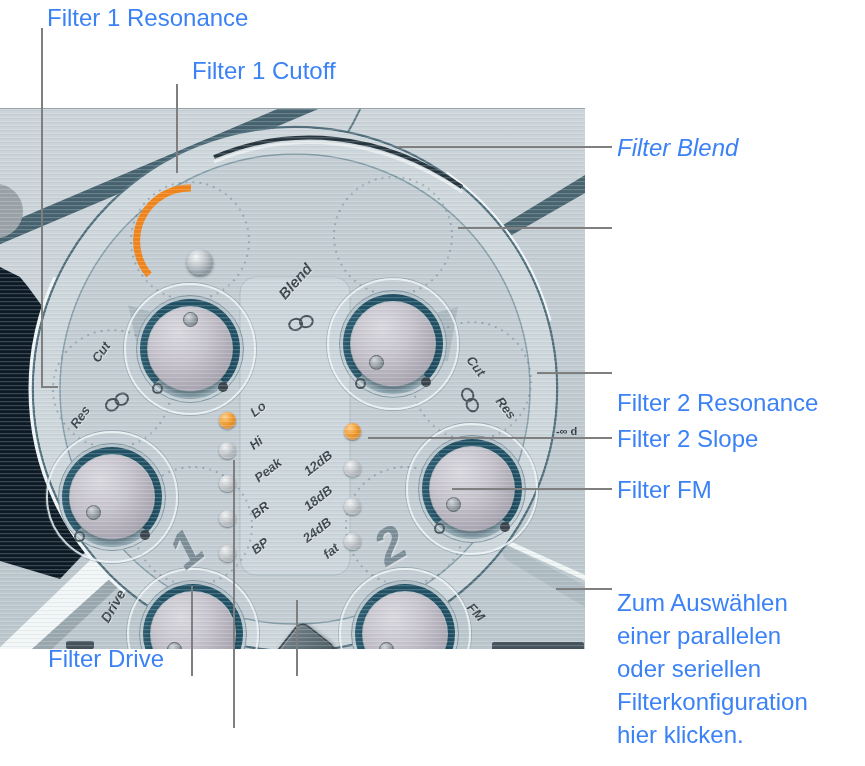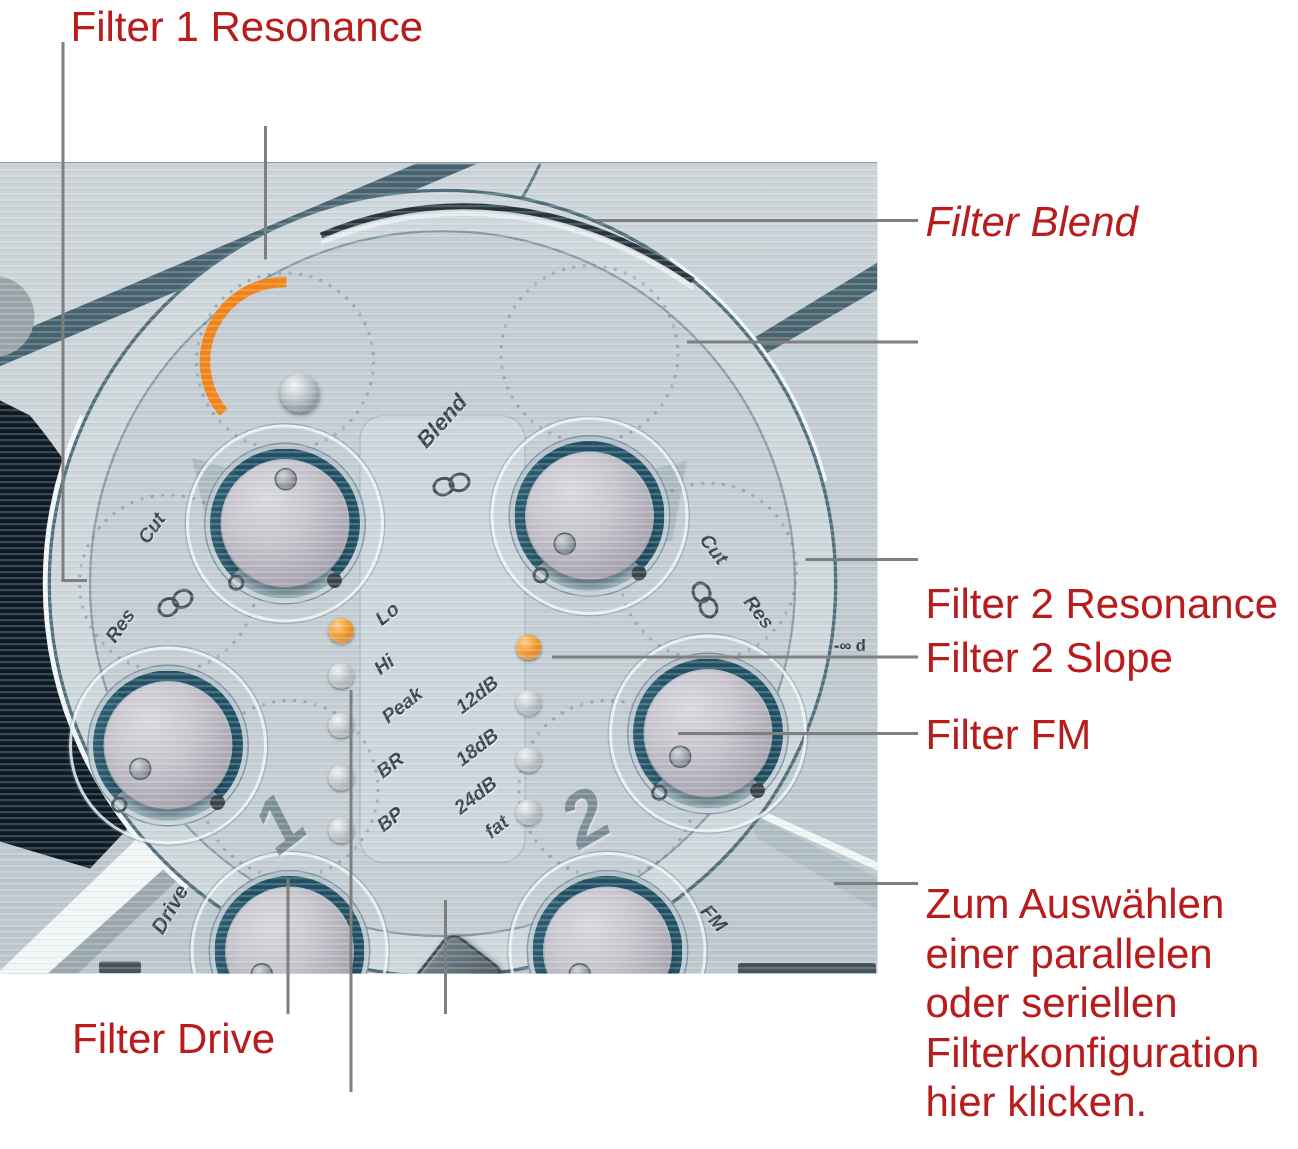--- a/index.html
+++ b/index.html
@@ -1,20 +1,20 @@
 <!DOCTYPE html>
 <html><head>
 <meta charset="utf-8">
 <style>
   html,body{margin:0;padding:0;background:#ffffff;}
   #canvas{position:relative;width:865px;height:766px;background:#ffffff;overflow:hidden;
           font-family:"Liberation Sans",sans-serif;}
 
   
-  .callout-label{position:absolute;font-size:28px;line-height:33px;color:#b91c1c;white-space:nowrap;}
+  .callout-label{position:absolute;font-size:24px;line-height:33px;color:#3b82f6;white-space:nowrap;}
   .note{white-space:pre-line;}
   .cline{position:absolute;background:#7f7f7f;z-index:60;}
   .cline.h{height:2px;} .cline.v{width:2px;}
 
   
   #panel{position:absolute;left:0;top:108px;width:585px;height:540px;overflow:hidden;
          background:linear-gradient(180deg,#cdd5da 0%,#c2ccd2 30%,#bcc7cd 100%);
          border-top:1px solid #93a2ab;}
   #panel .scanlines{position:absolute;inset:0;z-index:40;pointer-events:none;
          background:repeating-linear-gradient(180deg,rgba(255,255,255,.20) 0 1px,rgba(110,130,142,.10) 1px 2px,rgba(255,255,255,0) 2px 4px);}
@@ -269,24 +269,25 @@
   <div class="cline h" style="left:458px;top:227px;width:154px;"></div>
   <div class="cline h" style="left:537px;top:372px;width:75px;"></div>
   <div class="cline h" style="left:368px;top:437px;width:244px;"></div>
   <div class="cline h" style="left:452px;top:488px;width:160px;"></div>
   <div class="cline h" style="left:556px;top:588px;width:56px;"></div>
   <div class="cline v" style="left:191px;top:586px;height:90px;"></div>
   <div class="cline v" style="left:296px;top:600px;height:76px;"></div>
   <div class="cline v" style="left:233px;top:460px;height:268px;"></div>
 
   <div class="callout-label" style="left:47px;top:1px;">Filter 1 Resonance</div>
+  <div class="callout-label" style="left:192px;top:54px;">Filter 1 Cutoff</div>
   <div class="callout-label" style="left:617px;top:131px;font-style:italic;">Filter Blend</div>
   <div class="callout-label" style="left:617px;top:359px;margin-top:27px;">Filter 2 Resonance</div>
   <div class="callout-label" style="left:617px;top:422px;">Filter 2 Slope</div>
   <div class="callout-label" style="left:617px;top:473px;">Filter FM</div>
   <div class="callout-label note" style="left:617px;top:572px;width:248px;margin-top:14px;">Zum Auswählen
 einer parallelen
 oder seriellen
 Filterkonfiguration
 hier klicken.</div>
-  <div class="callout-label" style="left:48px;top:676px;">Filter Drive</div>
+  <div class="callout-label" style="left:48px;top:642px;">Filter Drive</div>
 
 </div>
 
 </body></html>

